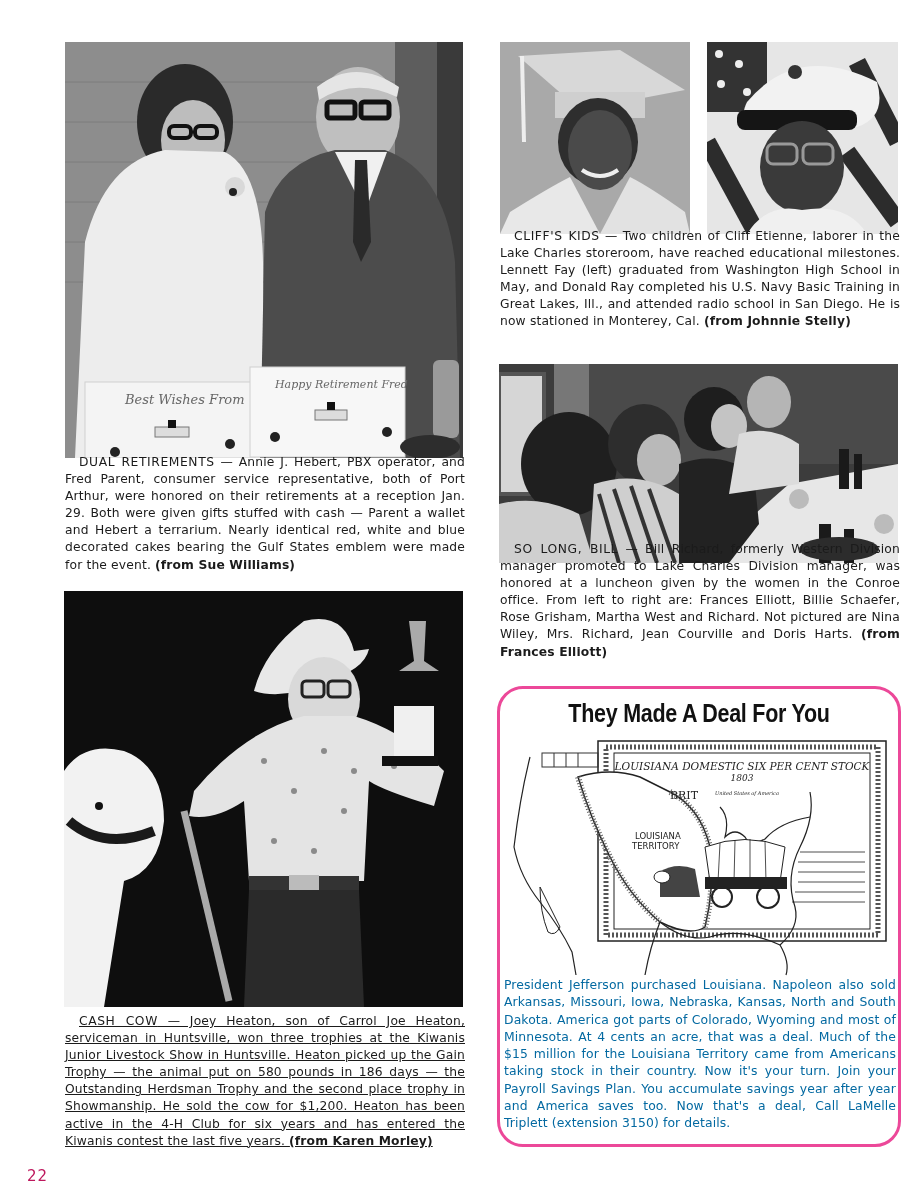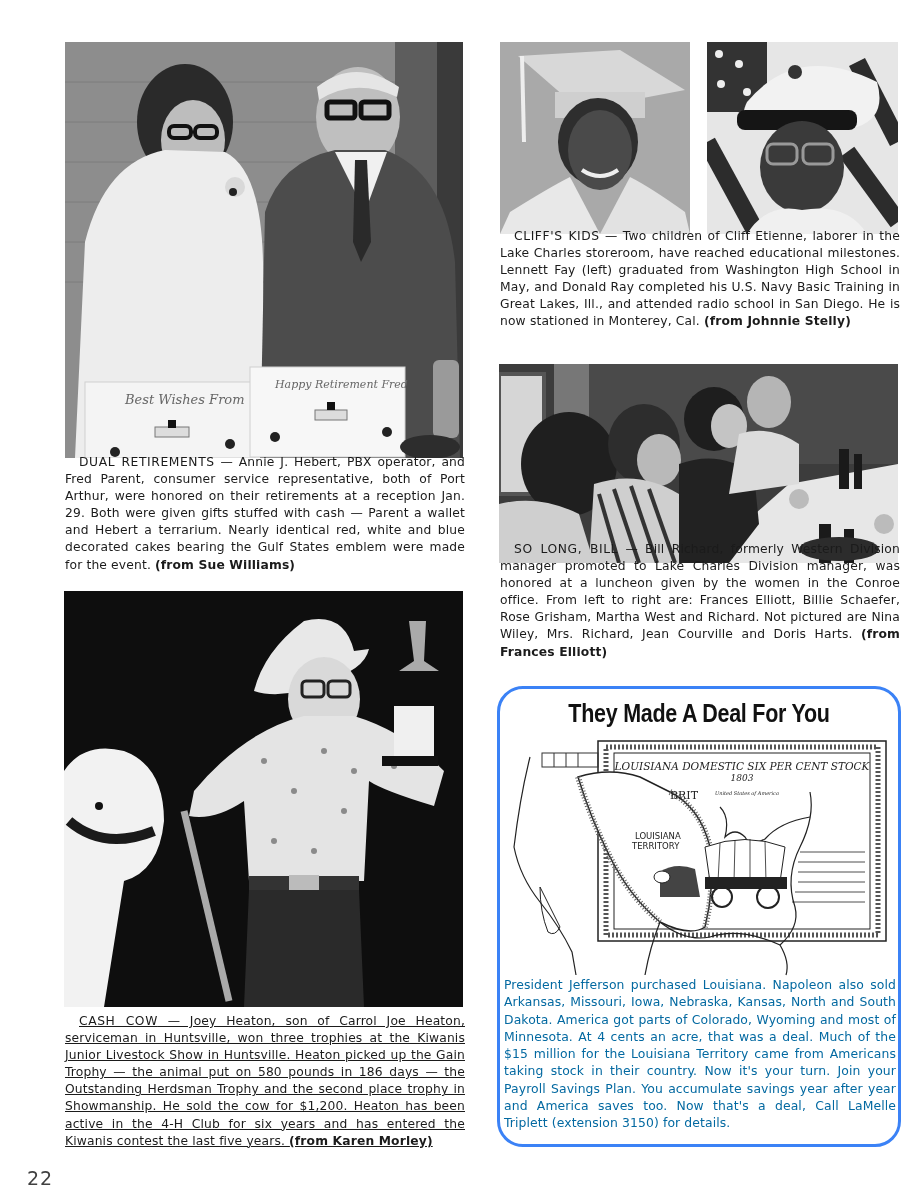--- a/index.html
+++ b/index.html
@@ -29,37 +29,37 @@
   #cap-kids { left: 500px; top: 228px; width: 400px; }
 
   #photo-lunch { left: 499px; top: 364px; width: 399px; height: 199px; }
   #cap-lunch { left: 500px; top: 541px; width: 400px; }
 
   #photo-cow { left: 64px; top: 591px; width: 399px; height: 416px; }
   #cap-cow { left: 65px; top: 1013px; width: 400px; text-decoration: underline; }
 
   #ad-box {
     position: absolute; left: 497px; top: 686px; width: 404px; height: 461px;
-    border: 3px solid #3b82f6; border-radius: 26px;
+    border: 3px solid #ec4899; border-radius: 26px;
   }
   #ad-title {
     position: absolute; left: 0; right: 0; top: 10px; text-align: center;
     font-family: "Liberation Sans", sans-serif; font-weight: bold;
     font-size: 25px; letter-spacing: -0.3px; color: #111;
     transform: scaleX(0.86);
   }
   #ad-map { position: absolute; left: 10px; top: 48px; width: 382px; height: 240px; }
   #ad-text {
     position: absolute; left: 4px; top: 287px; width: 392px;
     font-size: 12.4px; line-height: 17.3px; text-align: justify; color: #0369a1;
     letter-spacing: 0.1px;
   }
 
   #page-number {
-    position: absolute; left: 27px; top: 1167px; font-size: 19px; letter-spacing: 1px; color: #404040;
+    position: absolute; left: 27px; top: 1167px; font-size: 15px; letter-spacing: 1px; color: #be185d;
   }
 </style>
 </head>
 <body>
 
 <div class="photo" id="photo-retire">
   <svg viewBox="0 0 398 416" preserveAspectRatio="none">
     <rect width="398" height="416" fill="#8d8d8d"></rect>
     <g stroke="#7c7c7c" stroke-width="1">
       <line x1="0" y1="40" x2="330" y2="40"></line>

